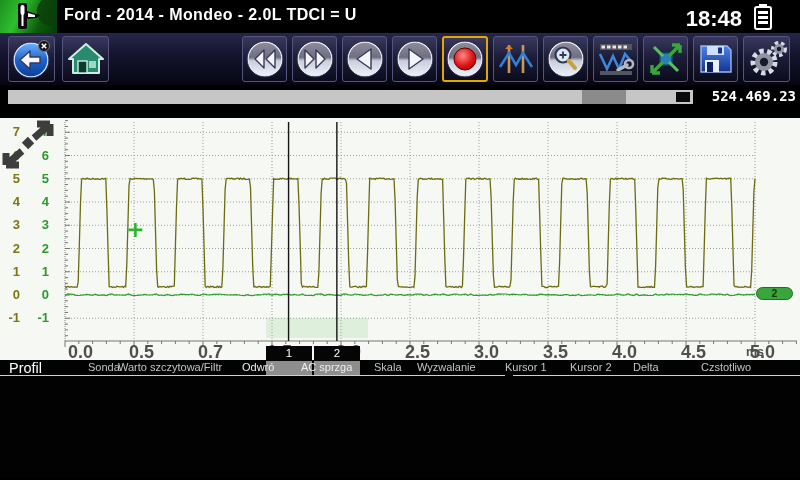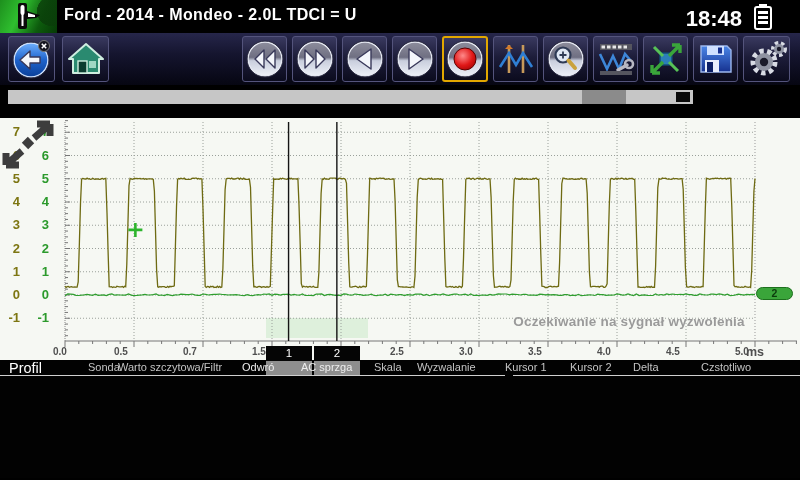--- a/index.html
+++ b/index.html
@@ -37,22 +37,22 @@
   .progress-marker{position:absolute;left:668px;top:2px;width:14px;height:10px;background:#0a0a0a;}
   .progress-value{position:absolute;right:4px;top:3px;width:100px;text-align:right;color:#fff;
         font-family:"DejaVu Sans Mono", monospace;font-size:14px;font-weight:bold;}
 
   
   .plot{position:absolute;left:0;top:118px;width:800px;height:244px;background:#f6f8f3;}
   .plot svg{position:absolute;left:0;top:0;}
   .ylabel{position:absolute;height:16px;line-height:16px;font-size:13px;font-weight:bold;text-align:right;}
   .ylabel.ch1{left:0;width:20px;color:#7d7612;}
   .ylabel.ch2{left:24px;width:25px;color:#2c9a2c;}
-  .xlabel{position:absolute;top:227px;width:40px;height:14px;line-height:14px;text-align:left;
-        font-size:10px;font-weight:bold;color:#4f4f4f;}
+  .xlabel{position:absolute;top:227px;width:40px;height:14px;line-height:14px;text-align:right;
+        font-size:18px;font-weight:bold;color:#4f4f4f;}
   .ms-unit{position:absolute;left:746px;top:227px;font-size:12.5px;font-weight:bold;color:#4f4f4f;}
   .waiting-msg{position:absolute;left:500px;top:196px;width:258px;text-align:center;
         font-size:13.5px;font-weight:bold;color:#9a9a9a;letter-spacing:.2px;}
   .ch2-badge{position:absolute;left:756px;top:169px;width:37px;height:13px;background:#3aa53a;
         border:1px solid #1d701d;border-radius:7px;color:#0c3c0c;font-size:10.5px;font-weight:bold;
         text-align:center;line-height:11px;}
   .expand-plot{position:absolute;left:694px;top:2px;cursor:pointer;}
   .cursor-flag{position:absolute;top:228px;width:46px;height:15px;background:#050505;color:#fff;
         font-size:11.5px;text-align:center;line-height:15px;cursor:ew-resize;z-index:4;}
   .cursor-flag.c1{left:266px;}
@@ -232,20 +232,21 @@
         <circle cx="33" cy="11" r="2.2" fill="#1a1a2a"></circle>
       </svg>
     </button>
   </div>
 
   <div class="progress-zone">
     <div class="progress-track">
       <div class="progress-thumb"></div>
       <div class="progress-marker"></div>
     </div>
+    <div class="progress-value">524.469.23</div>
   </div>
 
   <div class="plot">
     <svg id="scope-svg" width="800" height="244" viewBox="0 0 800 244">
         <rect x="266" y="200" width="102" height="20" fill="rgba(150,215,150,0.25)"></rect>
         <line x1="65" y1="14.25" x2="755" y2="14.25" stroke="#9aa09a" stroke-width="1" stroke-dasharray="1 2"></line>
         <line x1="65" y1="37.5" x2="755" y2="37.5" stroke="#9aa09a" stroke-width="1" stroke-dasharray="1 2"></line>
         <line x1="65" y1="60.75" x2="755" y2="60.75" stroke="#9aa09a" stroke-width="1" stroke-dasharray="1 2"></line>
         <line x1="65" y1="84" x2="755" y2="84" stroke="#9aa09a" stroke-width="1" stroke-dasharray="1 2"></line>
         <line x1="65" y1="107.25" x2="755" y2="107.25" stroke="#9aa09a" stroke-width="1" stroke-dasharray="1 2"></line>
@@ -398,21 +399,20 @@
         <div class="xlabel" style="left: 735px;">5.0</div>
       </div>
     <div class="ms-unit">ms</div>
 
     <svg class="expand-plot" width="56" height="54" viewBox="0 0 56 54">
       <path d="M34 20 L50 6 M50 6 L37 6 M50 6 L50 18" stroke="#3d3d3d" stroke-width="7" fill="none"></path>
       <path d="M22 33 L6 47 M6 47 L19 47 M6 47 L6 35" stroke="#3d3d3d" stroke-width="7" fill="none"></path>
       <path d="M31 22 L25 28" stroke="#3d3d3d" stroke-width="9"></path>
     </svg>
 
-    <div class="waiting-msg">Oczekiwanie na sygnał wyzwolenia</div>
     <div class="ch2-badge">2</div>
 
     <div class="cursor-flag c1">1</div>
     <div class="cursor-flag c2">2</div>
   </div>
 
   <div class="table">
     <div class="hdr-gray-box" style="left:266px"></div>
     <div class="hdr-gray-box" style="left:314px"></div>
 

